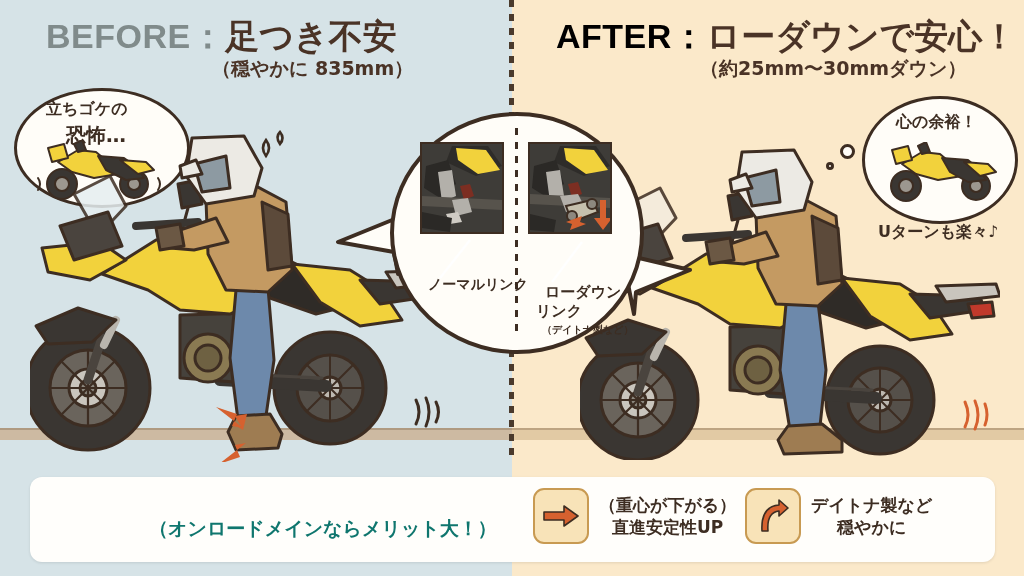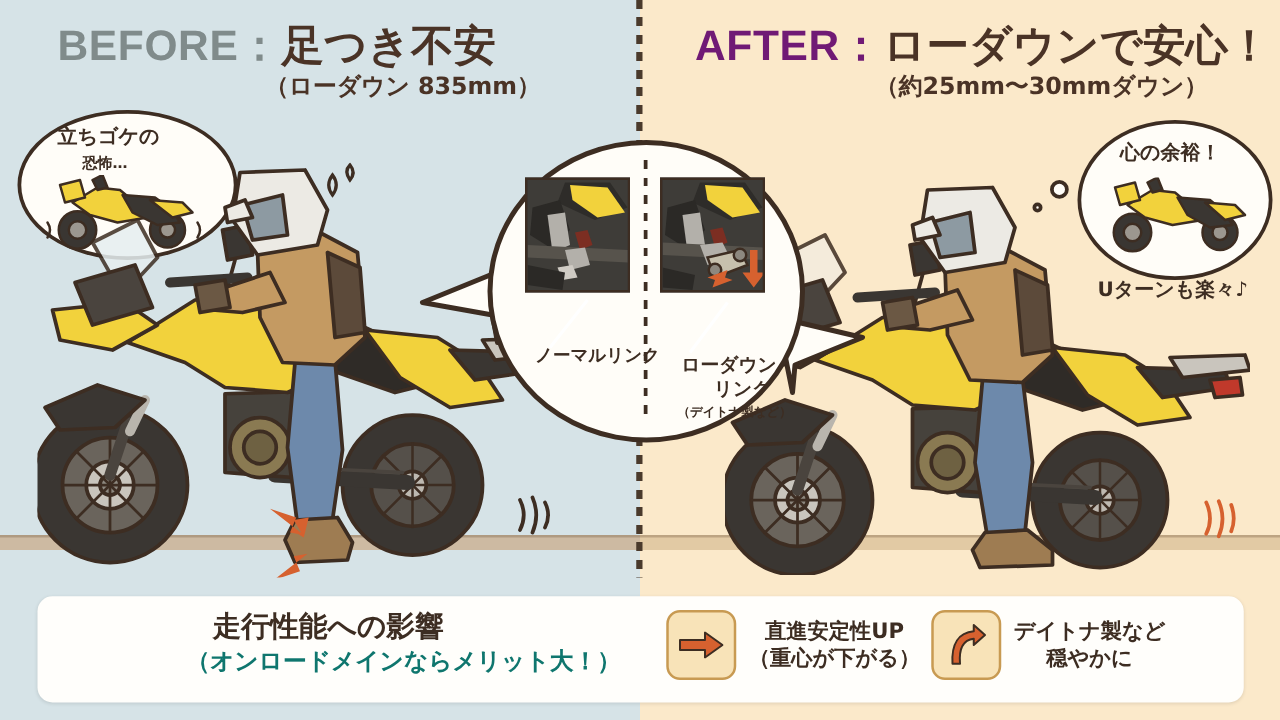--- a/index.html
+++ b/index.html
@@ -30,21 +30,21 @@
     font-weight:bold;font-size:34px;letter-spacing:.5px;
     font-family:"Liberation Sans","DejaVu Sans",sans-serif;
   }
   .hdr .jp{
     font-weight:bold;font-size:34px;color:#4a3326;
     font-family:"DejaVu Sans",sans-serif;
   }
   .hdr-before{left:46px;top:14px;}
   .hdr-before .kw{color:#808b8b;}
   .hdr-after{left:556px;top:14px;}
-  .hdr-after .kw{color:#701a75;}
+  .hdr-after .kw{color:#000000;}
   .hdr-colon{font-weight:bold;font-size:30px;}
   .sub{position:absolute;font-weight:bold;font-size:19px;color:#4a3326;
     font-family:"DejaVu Sans",sans-serif;white-space:nowrap;}
   .sub-before{left:212px;top:56px;}
   .sub-after{left:700px;top:56px;}
 
   
   .bubble{
     position:absolute;background:#fffdf8;border:3px solid #3d2d22;
     border-radius:50%;box-sizing:border-box;
@@ -52,21 +52,21 @@
   .bub-l{left:14px;top:88px;width:176px;height:120px;}
   .bub-r{left:862px;top:96px;width:156px;height:128px;}
   .bub-dot{position:absolute;background:#fffdf8;border:3px solid #3d2d22;border-radius:50%;box-sizing:border-box;}
   .bub-l-d1{left:186px;top:160px;width:14px;height:14px;}
   .bub-l-d2{left:205px;top:175px;width:8px;height:8px;}
   .bub-r-d1{left:840px;top:144px;width:15px;height:15px;}
   .bub-r-d2{left:826px;top:162px;width:8px;height:8px;}
   .bub-txt{position:absolute;font-weight:bold;color:#3d2d22;
     font-family:"DejaVu Sans",sans-serif;white-space:nowrap;}
   .bub-l-t1{left:46px;top:99px;font-size:16px;}
-  .bub-l-t2{left:66px;top:122px;font-size:12px;}
+  .bub-l-t2{left:66px;top:122px;font-size:20px;}
   .bub-r-t1{left:896px;top:112px;font-size:16px;}
   .uturn{position:absolute;left:878px;top:222px;font-size:16px;font-weight:bold;
     color:#3d2d22;font-family:"DejaVu Sans",sans-serif;white-space:nowrap;}
 
   
   .callout{
     position:absolute;left:390px;top:112px;width:254px;height:242px;
     background:#fffdf8;border:4px solid #3d2d22;border-radius:50%;
     box-sizing:border-box;z-index:20;
   }
@@ -76,21 +76,21 @@
   .photo{
     position:absolute;z-index:21;border:2px solid #3d2d22;box-sizing:border-box;overflow:hidden;
     background:#3a3a38;
   }
   .photo-l{left:420px;top:142px;width:84px;height:92px;}
   .photo-r{left:528px;top:142px;width:84px;height:92px;}
   .lbl{position:absolute;z-index:23;font-weight:bold;color:#3d2d22;
     font-family:"DejaVu Sans",sans-serif;white-space:nowrap;margin-left:24px;}
   .lbl-normal{left:404px;top:276px;font-size:14px;}
   .lbl-low1{left:521px;top:283px;font-size:15px;}
-  .lbl-low2{left:547px;top:302px;font-size:15px;}
+  .lbl-low2{left:512px;top:302px;font-size:15px;}
   .lbl-low3{left:518px;top:323px;font-size:10px;}
 
   
   .panel{
     position:absolute;left:30px;top:477px;width:965px;height:85px;
     background:#fffefb;border-radius:12px;z-index:30;
     box-shadow:0 1px 3px rgba(0,0,0,.10);
   }
   .panel-title{position:absolute;left:170px;top:486px;z-index:31;
     font-size:23px;font-weight:bold;color:#3d2d22;
@@ -291,21 +291,21 @@
     <path d="M4 4 L28 22 L22 12 L34 10 L30 26 L22 21 L28 22" fill="#d6612f"></path>
     <path d="M3 3 L30 24 L19 22 L24 10 Z" fill="#d6612f"></path>
   </svg>
   <svg class="arrow-sm" style="left:216px;top:440px;" width="46" height="28">
     <path d="M3 24 L30 3 L19 5 L24 17 Z" fill="#d6612f"></path>
   </svg>
 
   <div class="hdr hdr-before">
     <span class="kw">BEFORE</span><span class="kw hdr-colon">：</span><span class="jp">足つき不安</span>
   </div>
-  <div class="sub sub-before">（ローダウン 835mm）</div>
+  <div class="sub sub-before">（穏やかに 835mm）</div>
 
   <div class="hdr hdr-after">
     <span class="kw">AFTER</span><span class="kw hdr-colon">：</span><span class="jp">ローダウンで安心！</span>
   </div>
   <div class="sub sub-after">（約25mm〜30mmダウン）</div>
 
   <div class="bubble bub-l"></div>
   <div class="bub-dot bub-l-d1"></div>
   <div class="bub-dot bub-l-d2"></div>
   <div class="bub-txt bub-l-t1">立ちゴケの</div>
@@ -402,32 +402,31 @@
   <div class="lbl lbl-low3">（デイトナ製など）</div>
 
   <div class="side-band band-mid-l"></div>
   <div class="side-band band-mid-r"></div>
   <div class="side-band band-l"></div>
   <div class="side-band band-r"></div>
   <div class="side-band band-bot-l"></div>
   <div class="side-band band-bot-r"></div>
 
   <div class="panel"></div>
-  <div class="panel-title">走行性能への影響</div>
   <div class="panel-sub">（オンロードメインならメリット大！）</div>
 
   <div class="feat feat-1">
     <div class="feat-ico">
       <svg width="36" height="22" viewBox="0 0 36 22">
         <path d="M1 7 L21 7 L21 1 L35 11 L21 21 L21 15 L1 15 Z" fill="#d6612f" stroke="#3d2d22" stroke-width="1.6" stroke-linejoin="round"></path>
       </svg>
     </div>
     <div class="feat-txt">
+      <div>（重心が下がる）</div>
       <div>直進安定性UP</div>
-      <div>（重心が下がる）</div>
     </div>
   </div>
 
   <div class="feat feat-2">
     <div class="feat-ico">
       <svg width="32" height="34" viewBox="0 0 32 34">
         <path d="M5 32 C4 16 10 7 22 6 L22 1 L31 9 L22 17 L22 12 C13 13 10 20 11 32 Z" fill="#d6612f" stroke="#3d2d22" stroke-width="1.6" stroke-linejoin="round"></path>
       </svg>
     </div>
     <div class="feat-txt">

